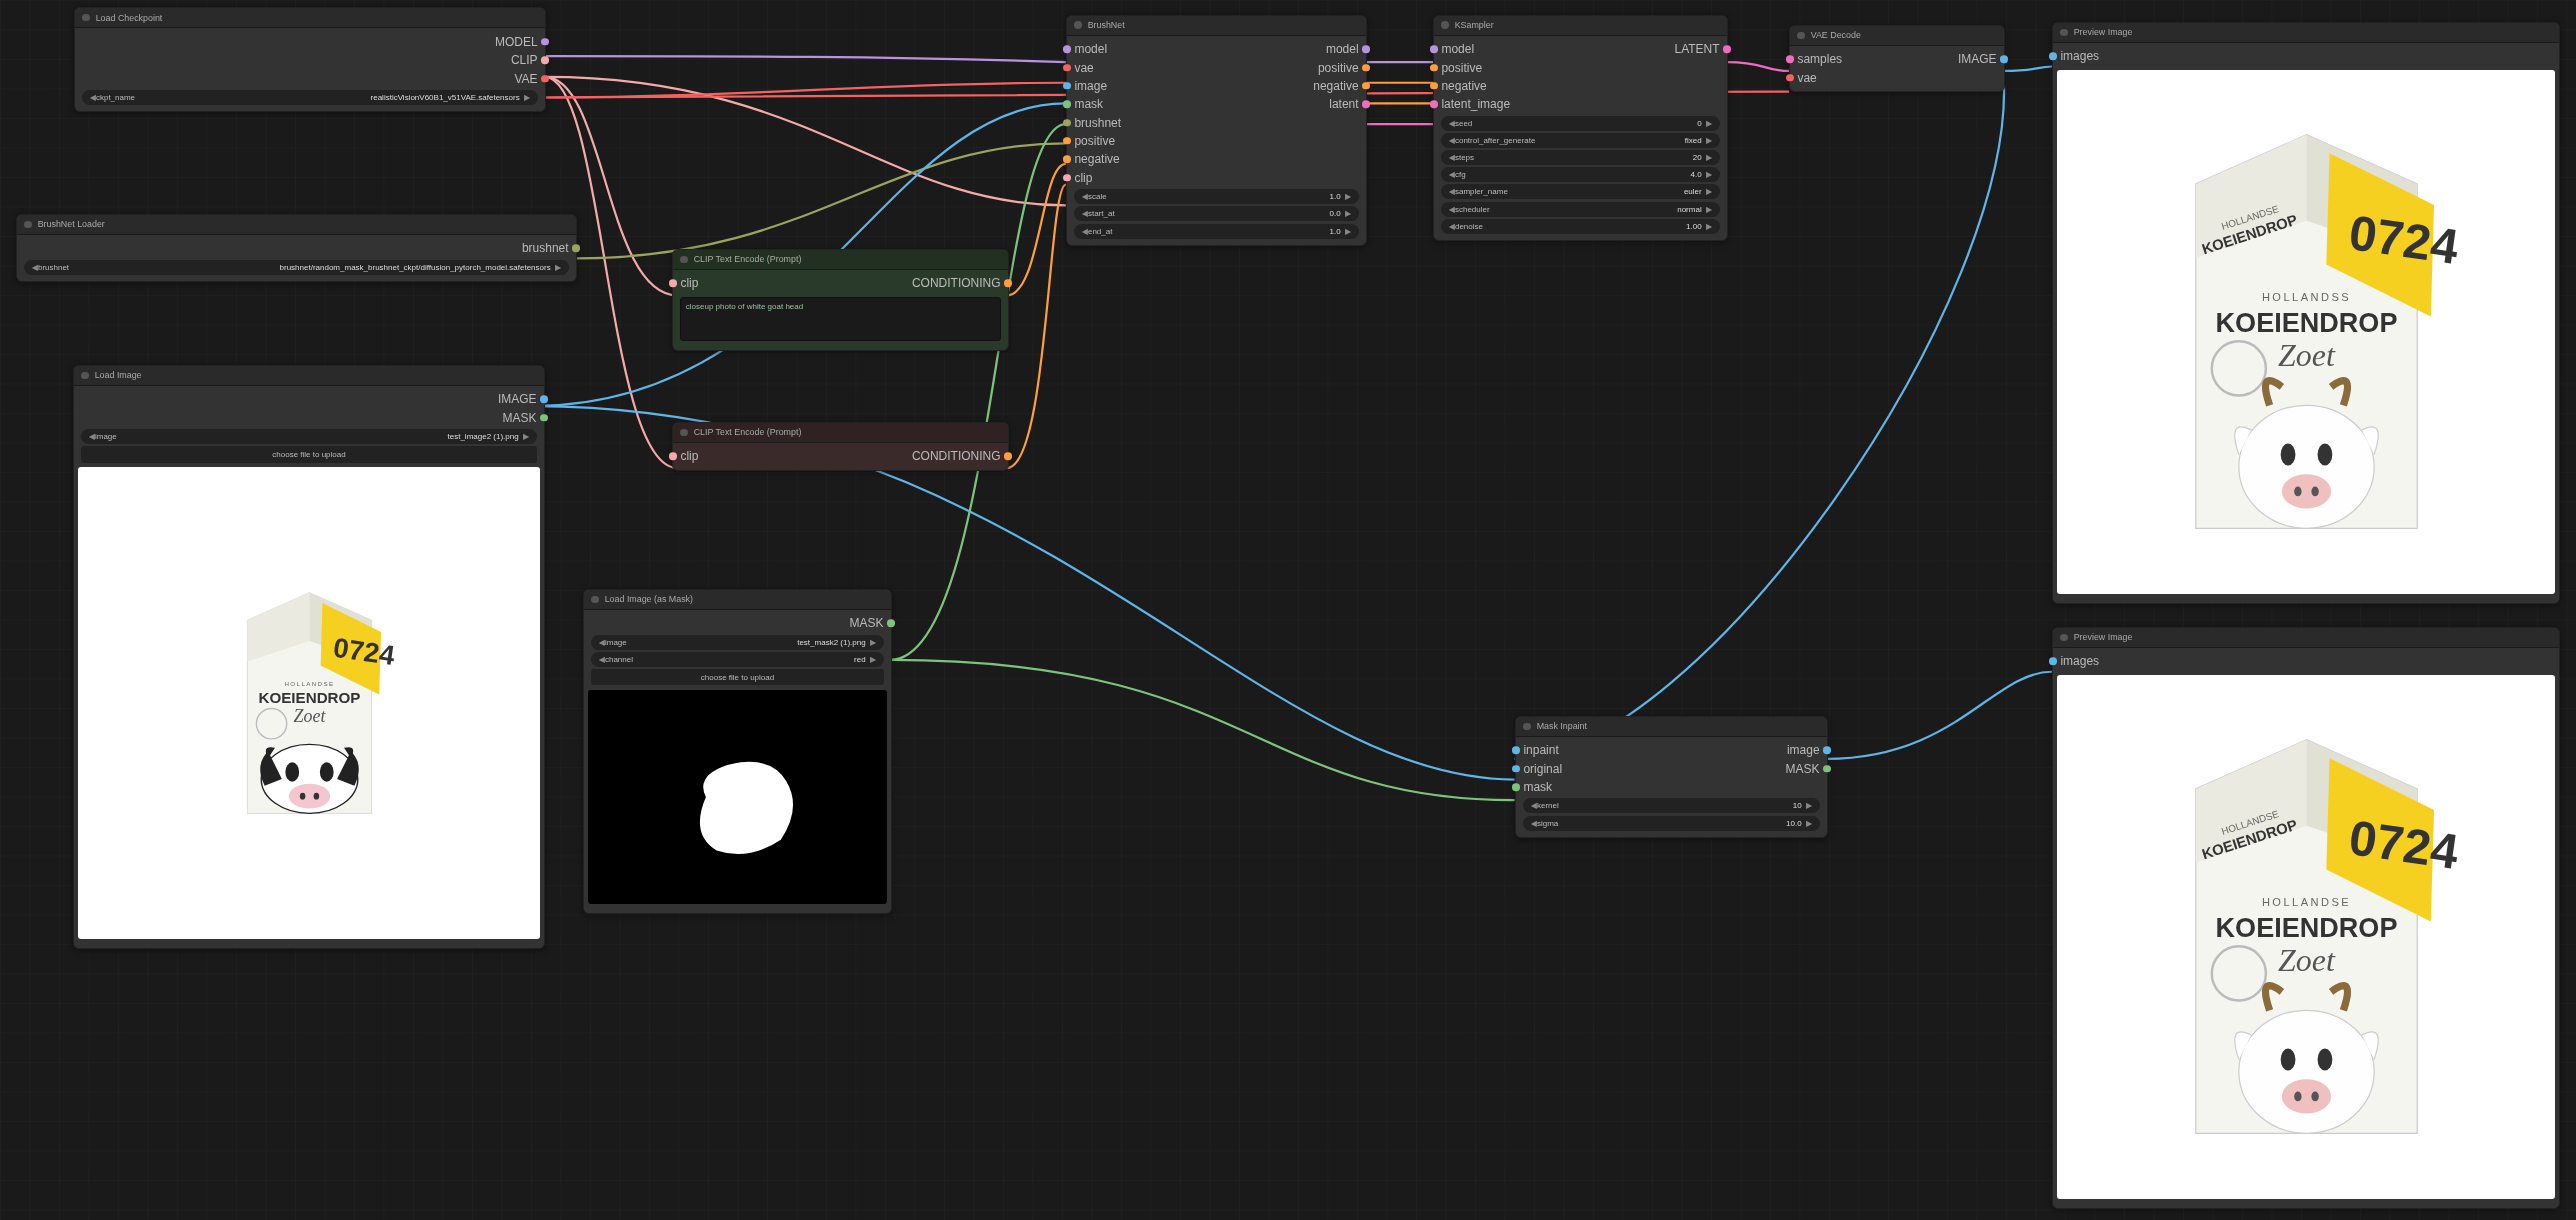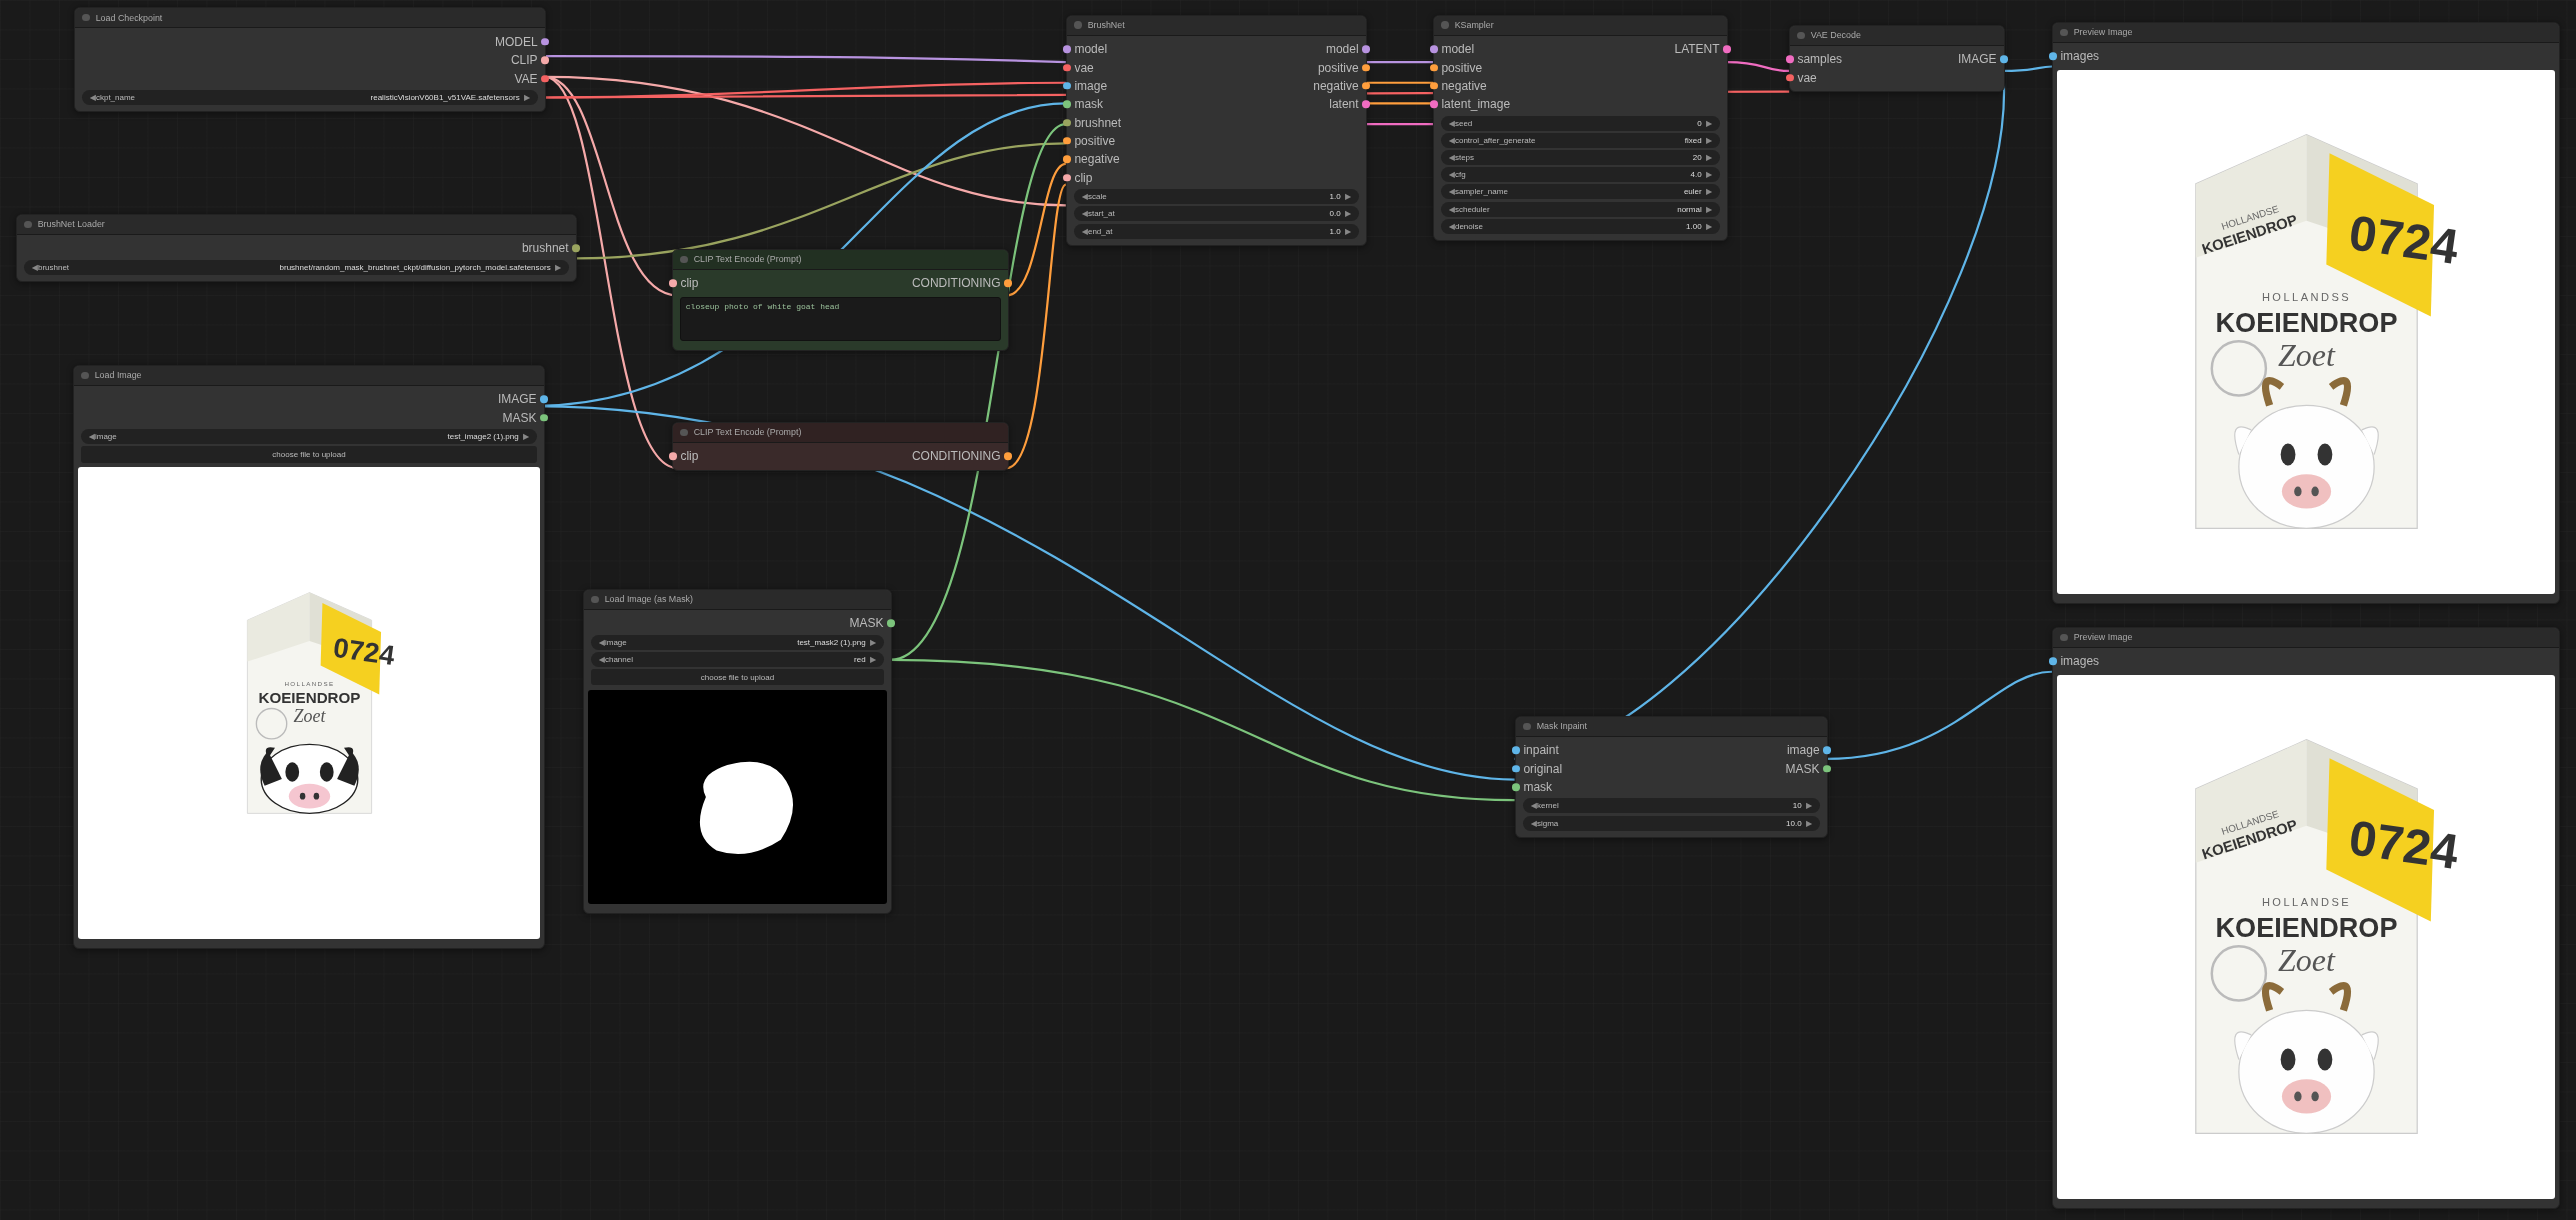--- a/index.html
+++ b/index.html
@@ -27,21 +27,21 @@
 .dot.image{background:#5fb5e8}
 .dot.mask{background:#7cc47c}
 .dot.cond{background:#ff9e3d}
 .dot.latent{background:#f06cc1}
 .dot.brushnet{background:#9aa45f}
 .widget{margin:2.2px 7.4px;background:#222;border-radius:8.9px;padding:3px 7.4px;display:flex;align-items:center;justify-content:space-between;color:#bbb;font-size:8px}
 .widget .arrow{color:#888;cursor:pointer}
 .widget .wname{flex:0 0 auto}
 .widget .wval{flex:1;text-align:right;margin-right:4.4px;color:#ddd}
 .btn{margin:2.2px 7.4px;background:#222;border-radius:3px;padding:3.7px;text-align:center;color:#bbb;font-size:8px;cursor:pointer}
-.textarea{margin:4.4px 7.4px;background:#1a1a1a;border:0.7px solid #111;border-radius:3px;padding:4.4px;color:#9ac09a;font-family:Liberation Mono, monospace;font-size:8px;min-height:44px}
+.textarea{margin:4.4px 7.4px;background:#1a1a1a;border:0.7px solid #111;border-radius:3px;padding:4.4px;color:#9ac09a;font-family:Liberation Sans, sans-serif;font-size:8px;min-height:44px}
 .node.red .textarea{color:#c09a9a}
 .preview{margin:4.4px;background:#fff;border-radius:3px;display:flex;align-items:center;justify-content:center;overflow:hidden}
 .preview.mask{background:#000}
 svg.wires{position:absolute;inset:0;pointer-events:none}
 svg.wires path{fill:none;stroke-width:3}
 </style>
 </head>
 <body>
 
 <div class="canvas">

